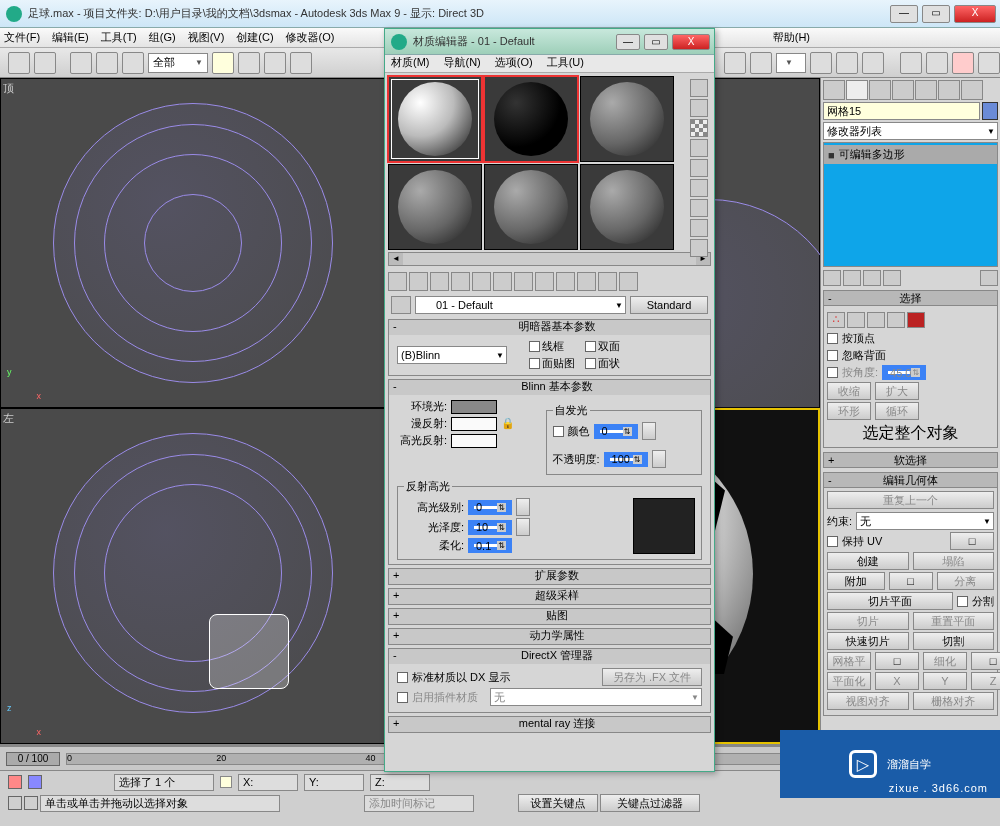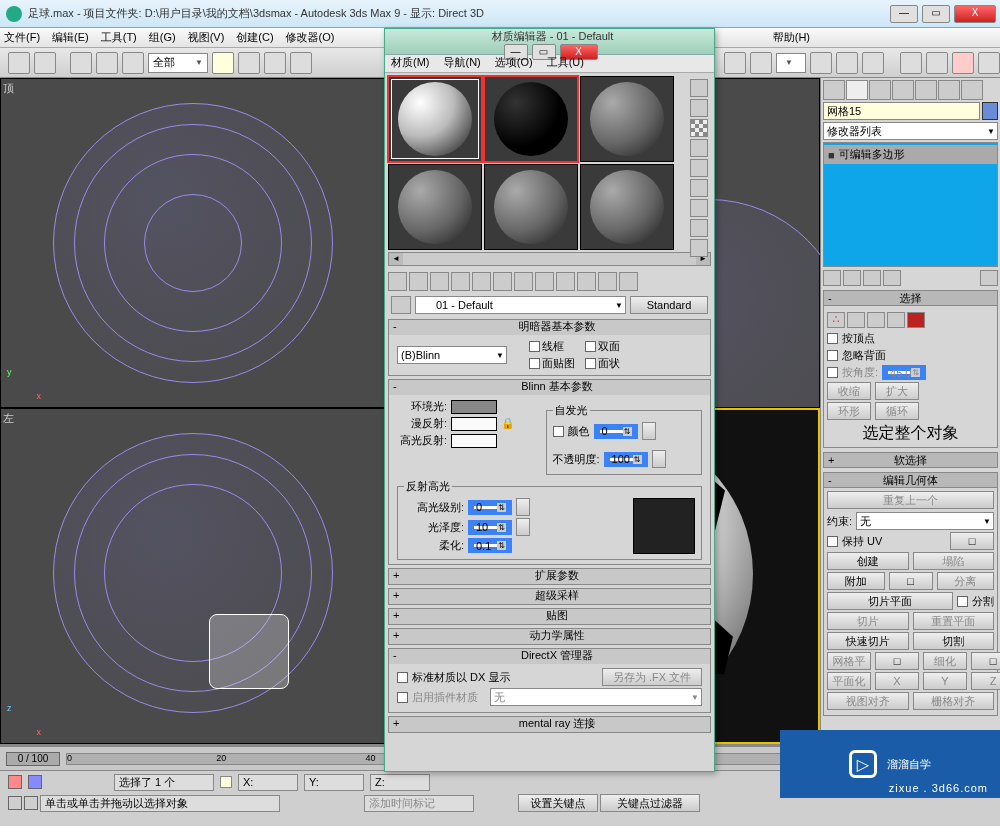--- a/index.html
+++ b/index.html
@@ -56,21 +56,21 @@
 .spin::after { content:"⇅"; font-size:8px; margin-left:auto; background:#ccc; padding:0 1px; }
 .btn { background:linear-gradient(#eee,#ccc); border:1px solid #888; height:18px; min-width:44px; text-align:center; line-height:16px; }
 .btn.dis { color:#888; }
 .chk { width:11px; height:11px; border:1px solid #666; background:#fff; display:inline-block; }
 .smallicons { display:flex; gap:2px; margin:3px 0; }
 .smallicons span { width:18px; height:16px; border:1px solid #888; background:#ccc; }
 .redbox { width:13px; height:11px; background:#d33; border:1px solid #800; display:inline-block; }
 
 
 .mateditor { position:absolute; top:28px; left:384px; width:331px; height:744px; background:#d6d6d6; border:1px solid #4a8; box-shadow: 2px 2px 6px rgba(0,0,0,.3); }
-.mateditor .titlebar { height:26px; background: linear-gradient(#c8e8dc, #9ecfb9); flex-direction: column; }
+.mateditor .titlebar { height:26px; background: linear-gradient(#c8e8dc, #9ecfb9); }
 .mateditor .winbtn { width:24px; height:16px; }
 .mateditor .winbtn.close { width:38px; }
 .mat-menu { height:18px; background:#e8e8e8; display:flex; padding-left:6px; border-bottom:1px solid #aaa; }
 .mat-menu span { margin-right:14px; }
 
 .slots { padding:3px; }
 .slot-grid { display:grid; grid-template-columns: repeat(3, 94px); grid-template-rows: 86px 86px; gap:2px; }
 .slot { background:#3a3a3a; border:1px solid #000; display:flex; align-items:center; justify-content:center; position:relative; }
 .slot.sel { outline:2px solid #e33; outline-offset:-1px; }
 .slot.sel-3d::after { content:""; position:absolute; inset:2px; border:1px solid #fff; }

